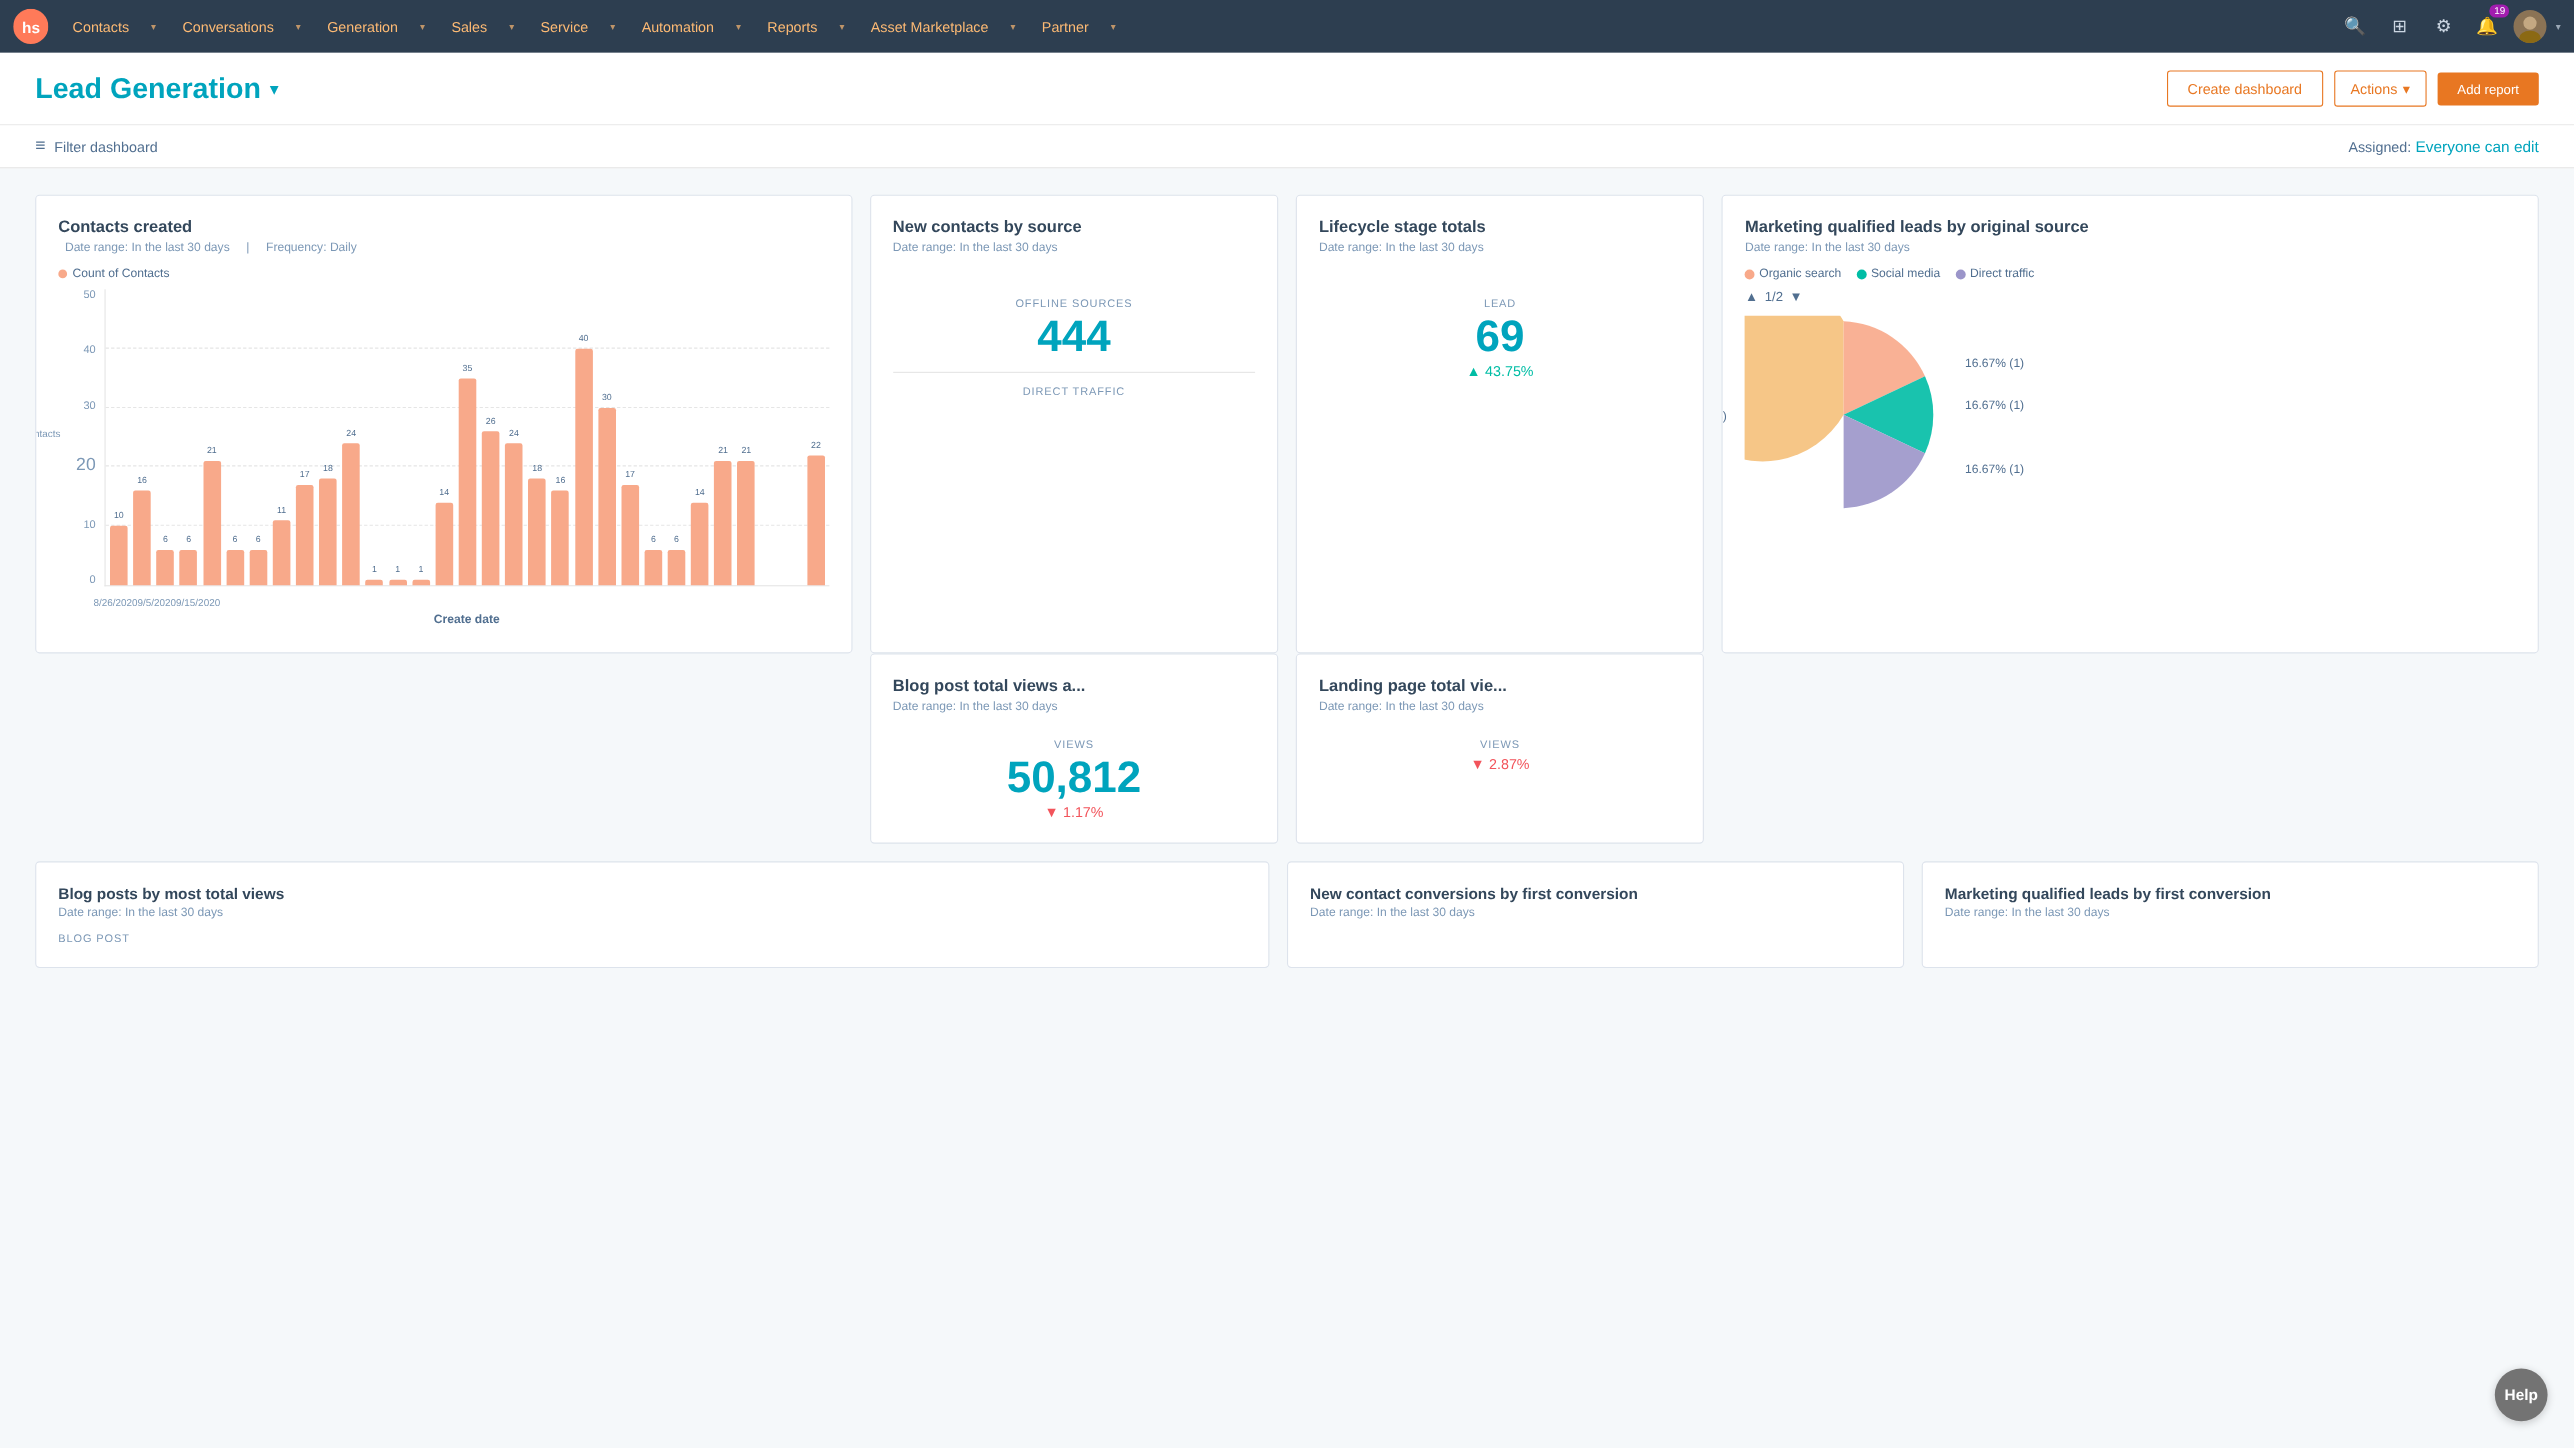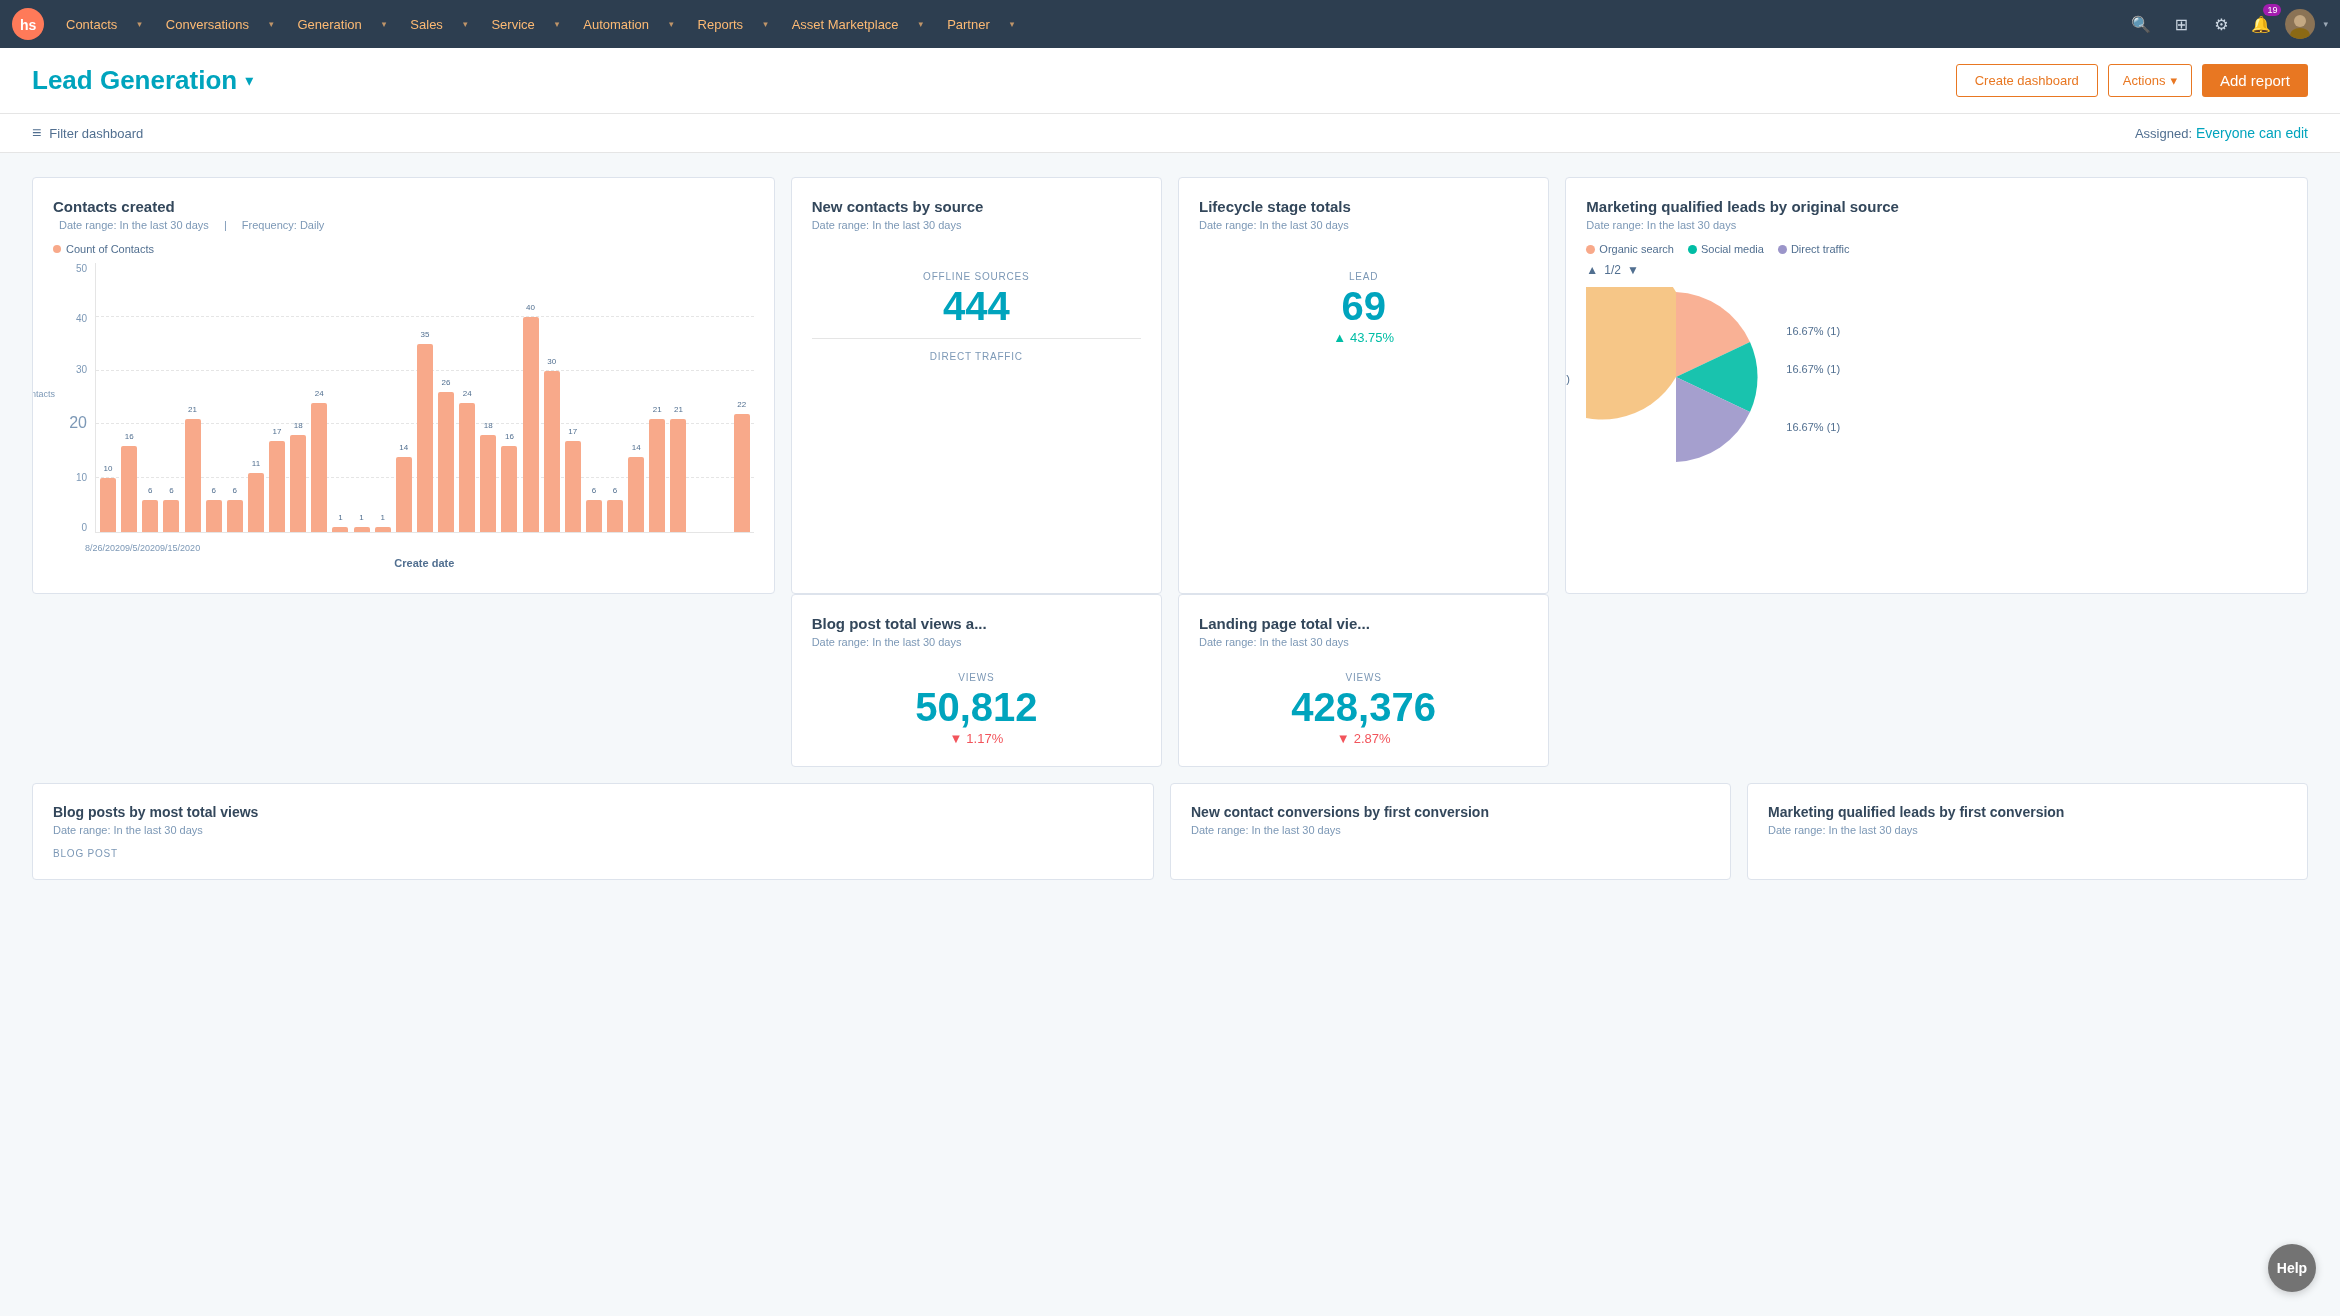--- a/index.html
+++ b/index.html
@@ -93,21 +93,21 @@
       font-size: 13px;
       cursor: pointer;
       font-weight: 500;
     }
     .btn-primary {
       background: #e87722;
       color: white;
       border: none;
       padding: 8px 18px;
       border-radius: 3px;
-      font-size: 15px;
+      font-size: 12px;
       cursor: pointer;
       font-weight: 500;
       text-align: right;
     }
     .btn-actions {
       border: 1px solid #e87722;
       color: #e87722;
       background: transparent;
       padding: 8px 14px;
       border-radius: 3px;
@@ -638,21 +638,20 @@
           <span>1.17%</span>
         </div>
       </div>
     </div>
 
     <div class="card">
       <div class="card-title">Landing page total vie...</div>
       <div class="card-subtitle">Date range: In the last 30 days</div>
       <div style="margin-top:24px;">
         <div class="metric-label">VIEWS</div>
-        <div class="metric-value">428,376</div>
         <div class="metric-change down">
           <span>▼</span>
           <span>2.87%</span>
         </div>
       </div>
     </div>
     <div style="visibility:hidden;"></div>
   </div>
 
   <div class="grid-row grid-row-2">

